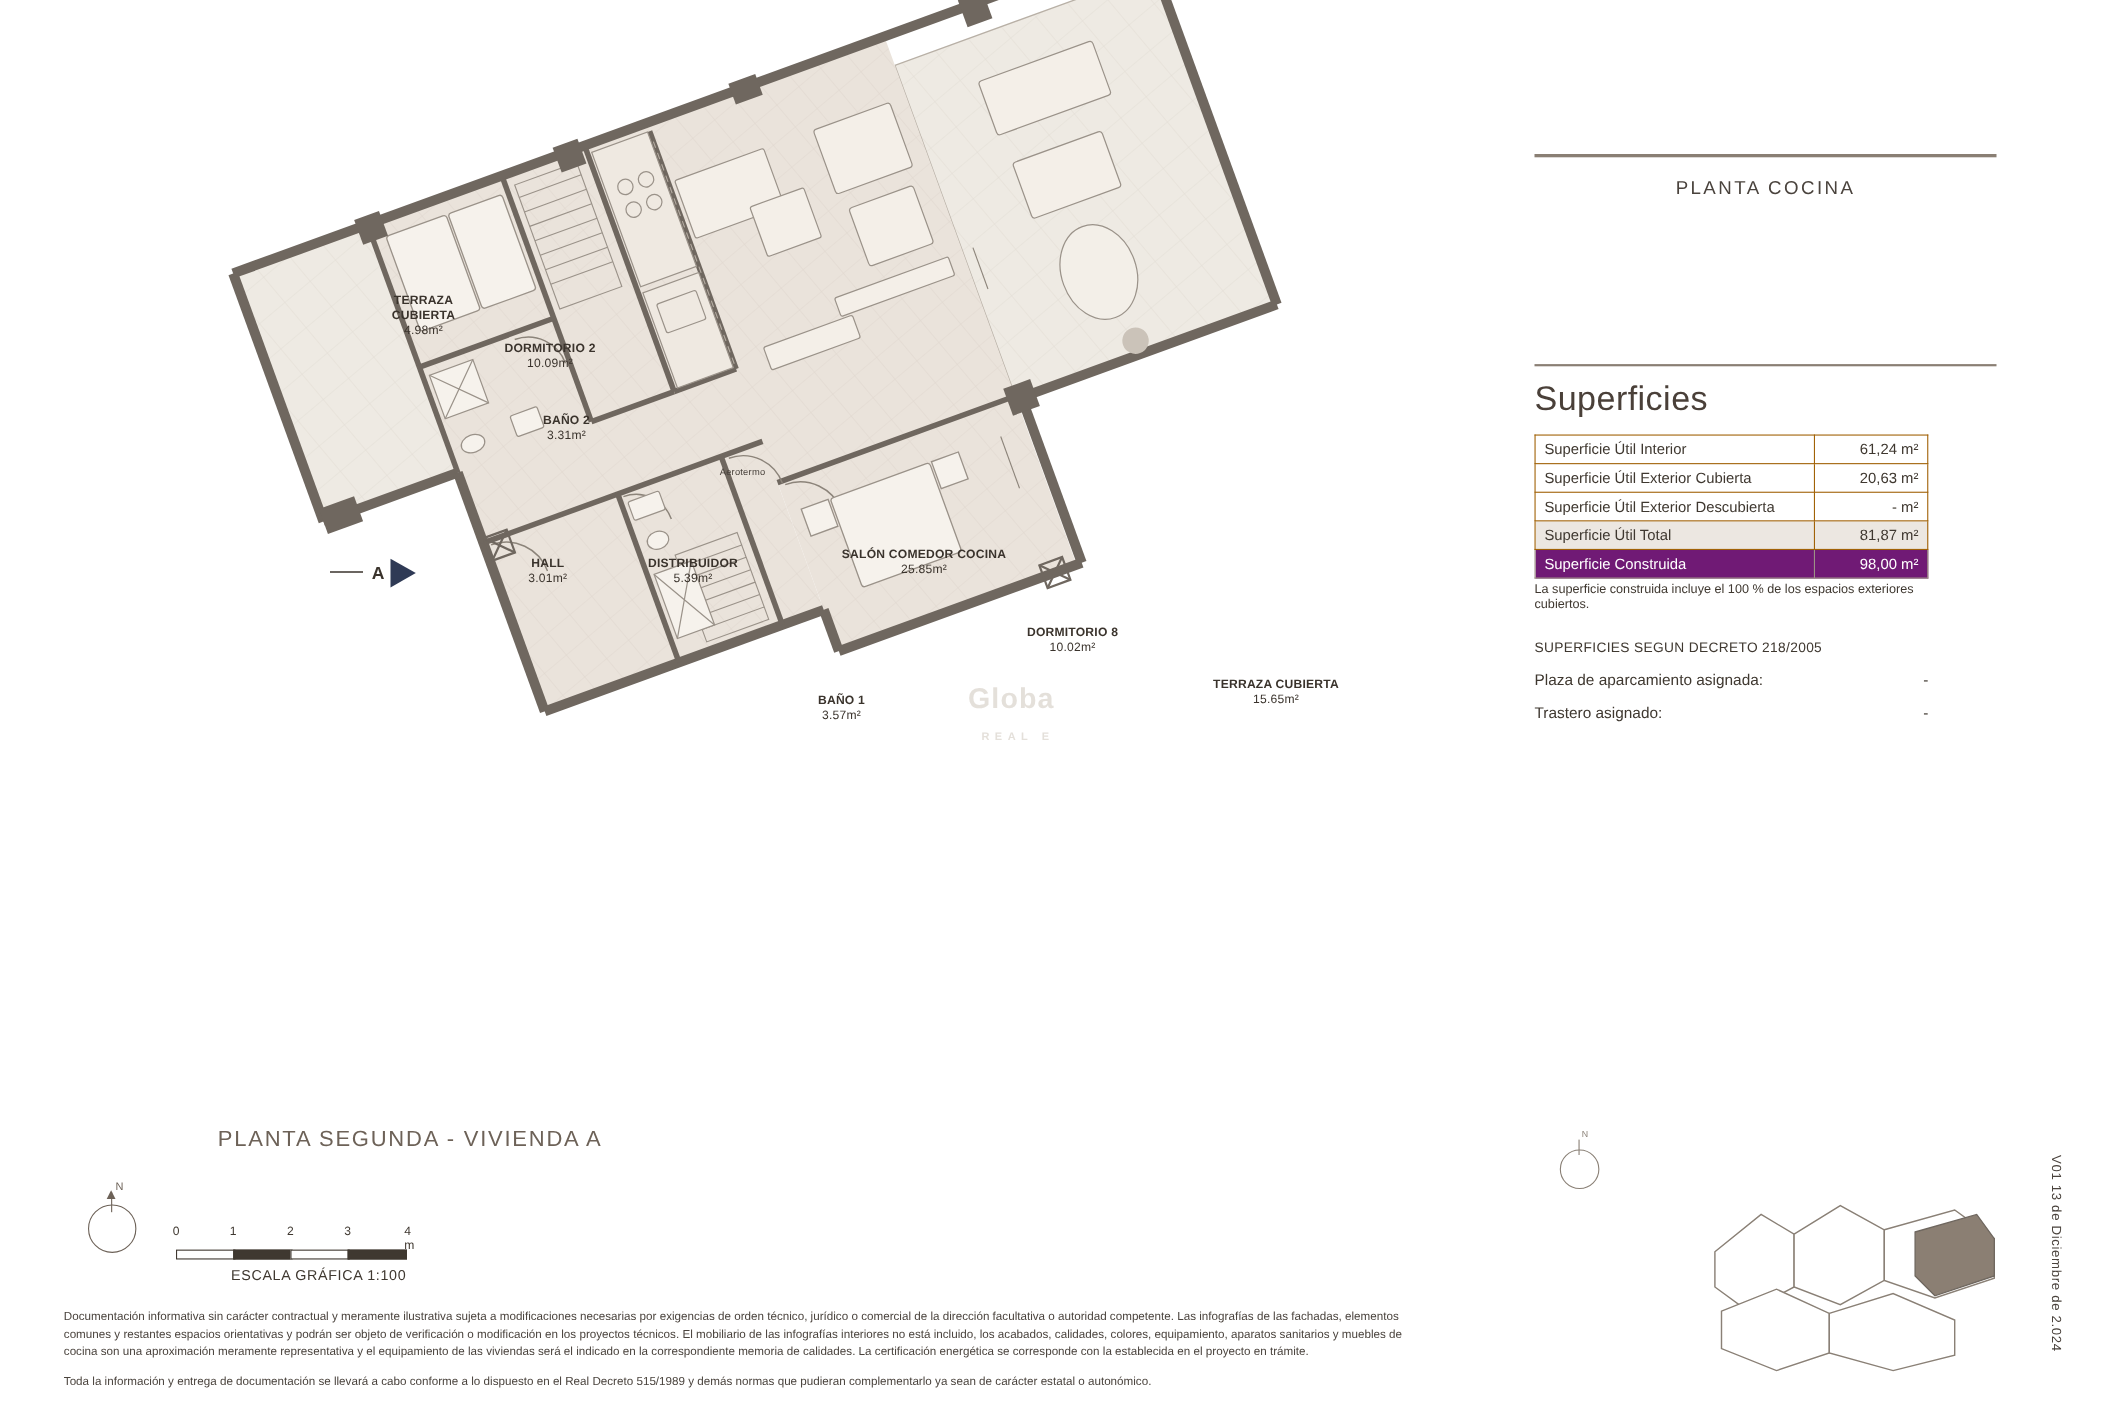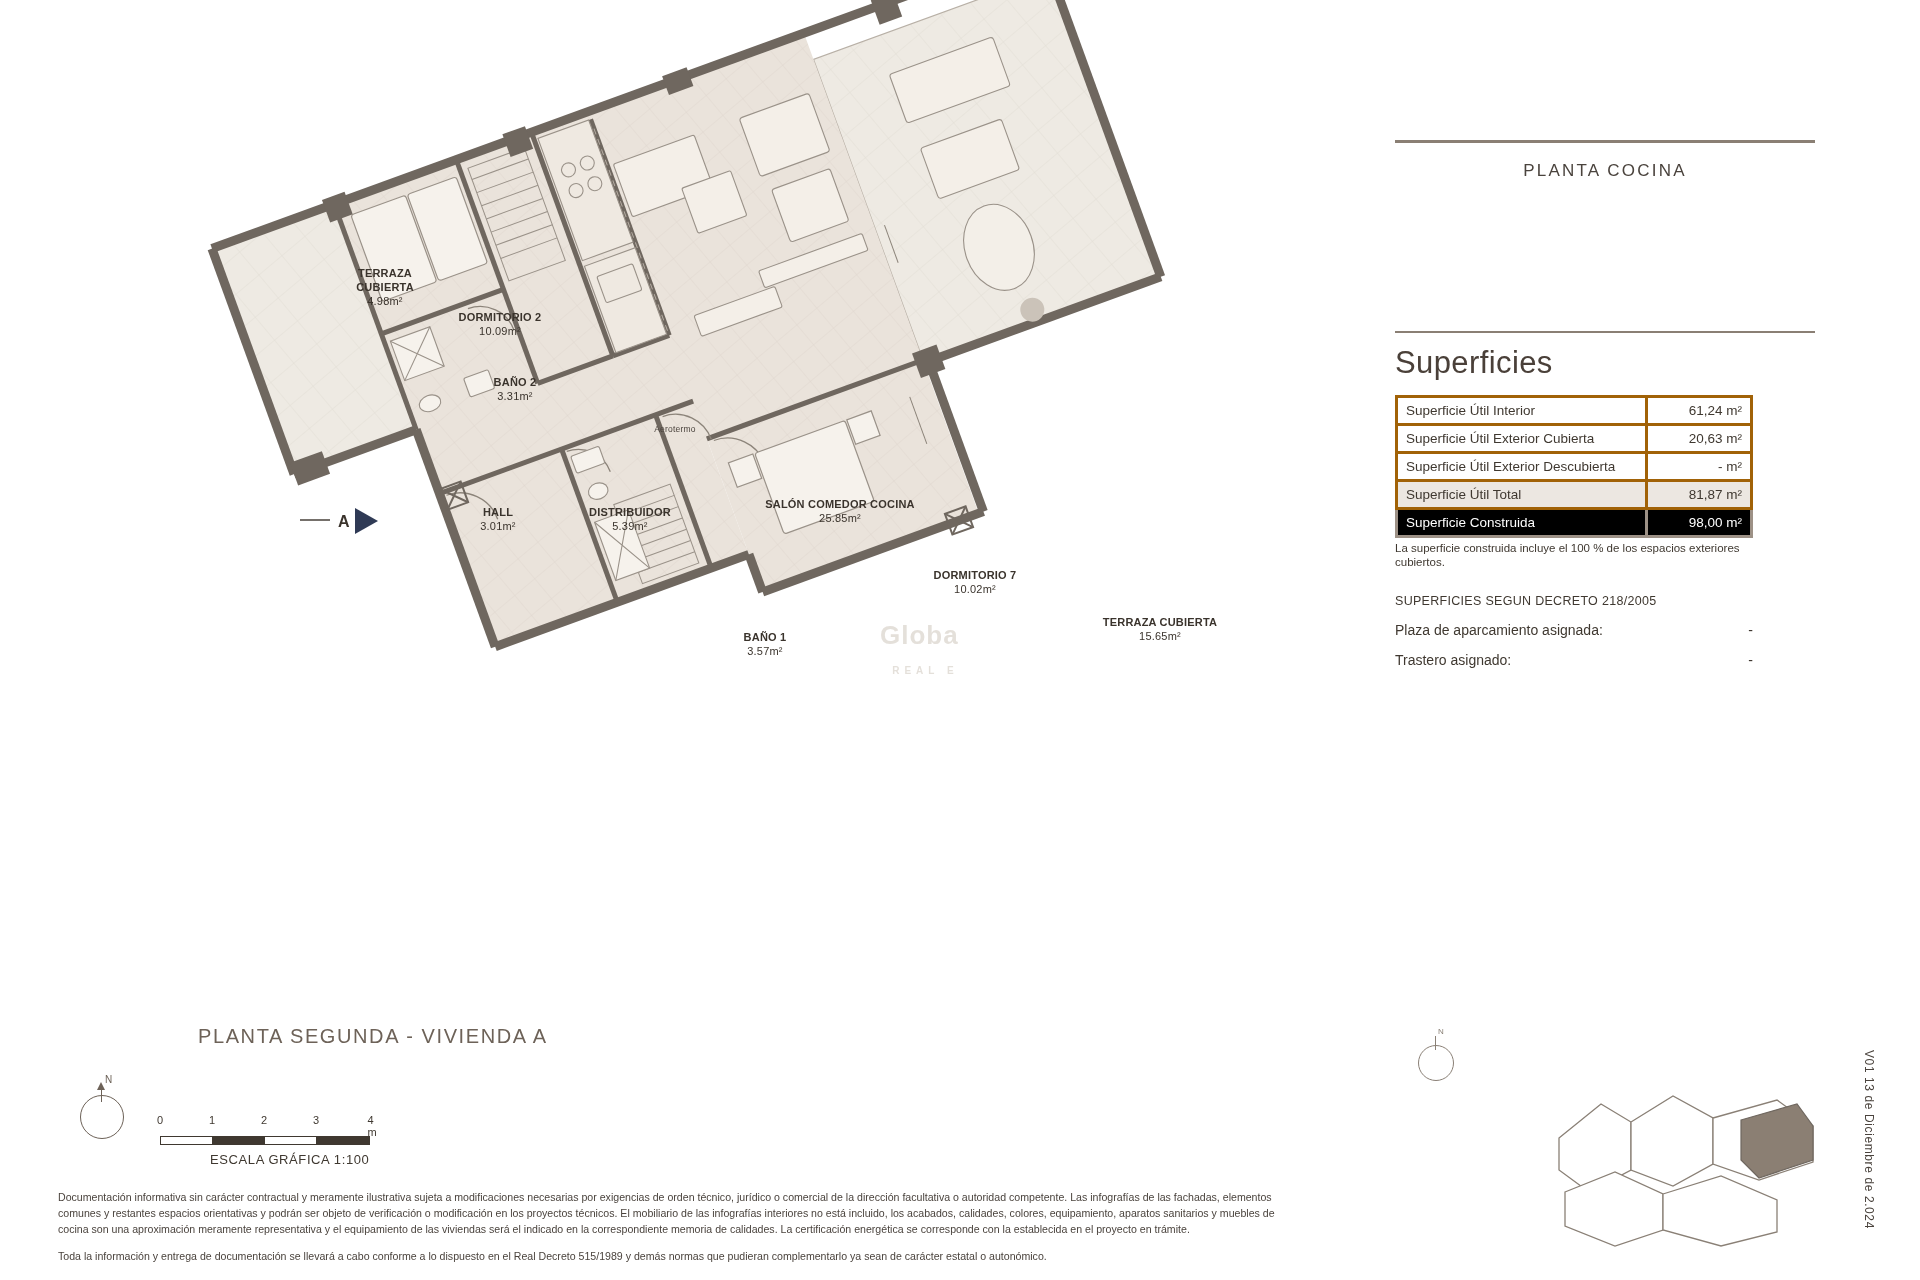--- a/index.html
+++ b/index.html
@@ -7,24 +7,24 @@
   .nosel{user-select:none;font-weight:bold;}
 
   
   #right-panel{position:absolute;left:1395px;top:140px;width:420px;}
   .rule{height:3px;background:#8a7f74;width:420px;}
   .rule.thin{height:2px;}
   #floor-title{font-size:17px;letter-spacing:2.2px;color:#4a433d;text-align:center;margin-top:18px;}
   #surfaces-title{font-size:31px;color:#4a4039;margin-top:12px;letter-spacing:.4px;}
 
   table.sf{border-collapse:collapse;width:358px;margin-top:14px;font-size:13.5px;}
-  table.sf td{border:3px solid #a16207;padding:5px 8px;color:#3f3830;}
+  table.sf td{border:1px solid #a16207;padding:5px 8px;color:#3f3830;}
   table.sf td.val{text-align:right;width:86px;white-space:nowrap;}
   tr.shade td{background:#ece7e1;}
-  tr.dark td{background:#000000;color:#ffffff;border-color:#9d9186;}
+  tr.dark td{background:#701a75;color:#ffffff;border-color:#9d9186;}
   .note{font-size:11.5px;line-height:1.25;color:#3f3830;width:378px;margin-top:3px;}
   .subhead{font-size:12.5px;letter-spacing:.3px;color:#3f3830;margin-top:24px;}
   .kv{display:flex;justify-content:space-between;width:358px;font-size:14px;color:#3f3830;margin-top:14px;}
 
   
   #plan-caption{position:absolute;left:198px;top:1025px;font-size:20px;letter-spacing:1.6px;color:#6d6258;}
   #scale-block{position:absolute;left:80px;top:1095px;}
   .compass{width:42px;height:42px;border:1.3px solid #6d6258;border-radius:50%;position:relative;}
   .compass .needle{position:absolute;left:20px;top:-12px;width:1.3px;height:18px;background:#6d6258;}
   .compass .n{position:absolute;left:24px;top:-22px;font-size:10px;color:#6d6258;}
@@ -218,21 +218,21 @@
   </div>
   <div class="rlabel" style="left:760px;top:497px;width:160px;">
     <span>SALÓN COMEDOR COCINA</span><br>
     <span class="a">25.85m²</span>
   </div>
   <div class="rlabel" style="left:715px;top:630px;width:100px;">
     <span>BAÑO 1</span><br>
     <span class="a">3.57m²</span>
   </div>
   <div class="rlabel" style="left:905px;top:568px;width:140px;">
-    <span>DORMITORIO 7</span><br>
+    <span>DORMITORIO 8</span><br>
     <span class="a">10.02m²</span>
   </div>
   <div class="rlabel" style="left:1090px;top:615px;width:140px;">
     <span>TERRAZA CUBIERTA</span><br>
     <span class="a">15.65m²</span>
   </div>
   <div class="rlabel tiny" style="left:630px;top:424px;width:90px;">
     <span>Aerotermo</span>
   </div>
 

